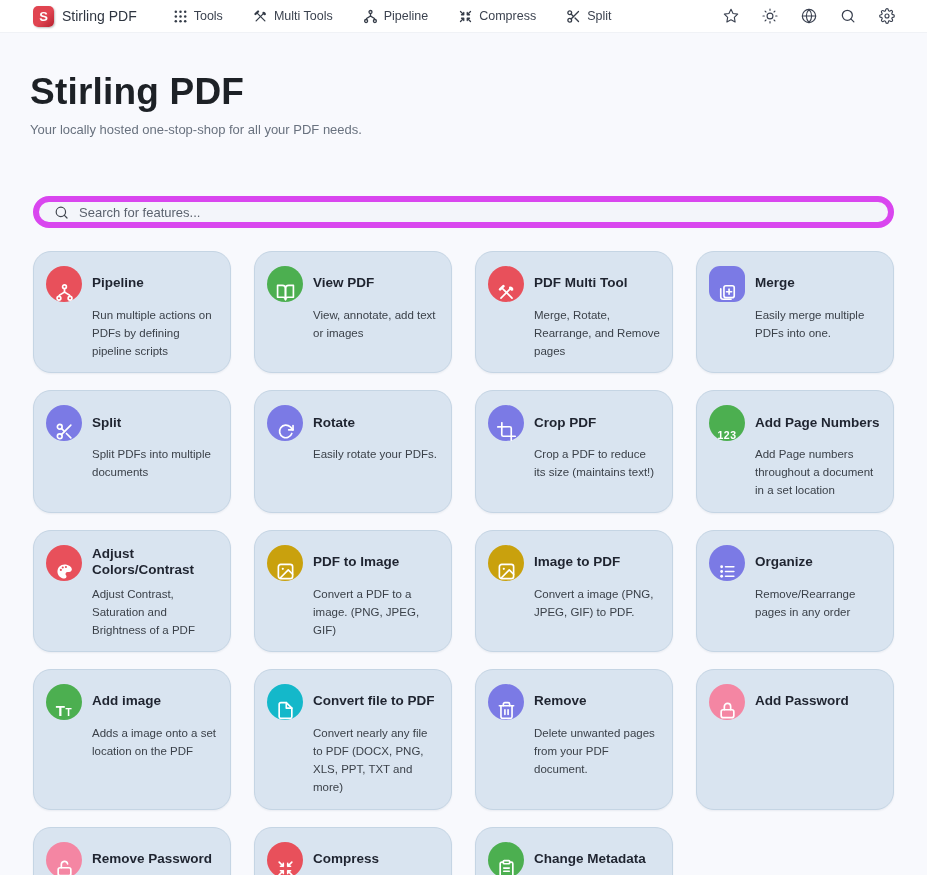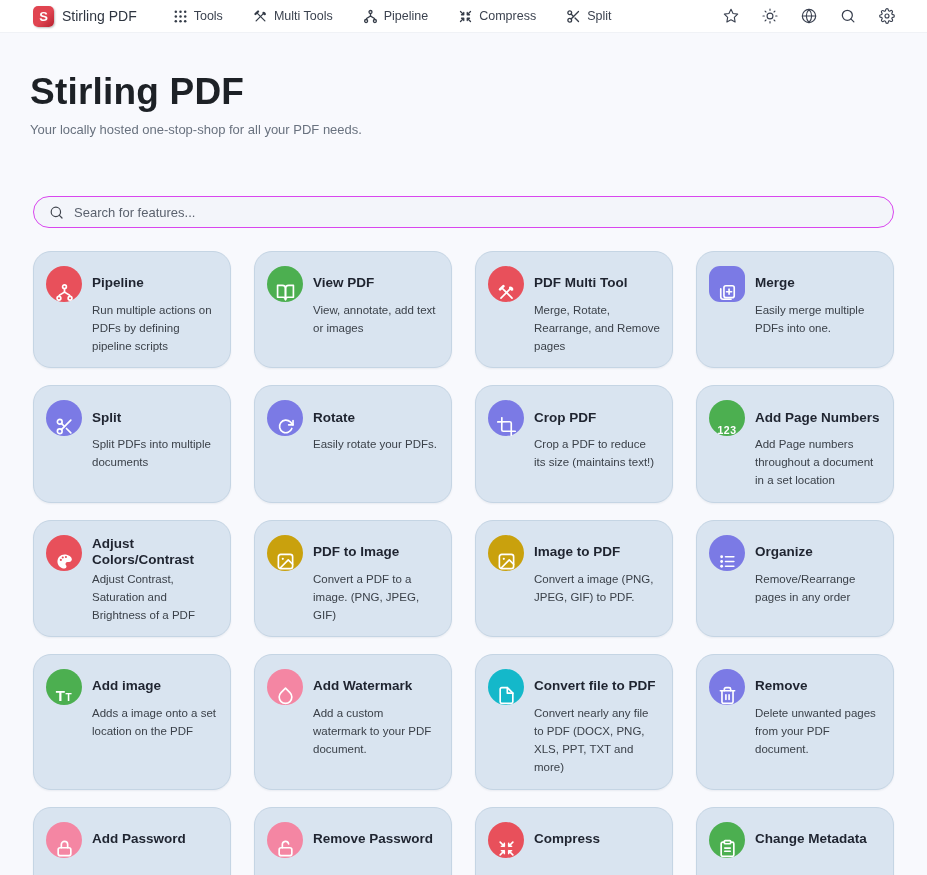--- a/index.html
+++ b/index.html
@@ -37,21 +37,21 @@
     background:none; border:none; cursor:pointer; padding:0;
     width:17px; height:17px; color:#3a4150; display:flex; align-items:center; justify-content:center;
   }
   .nav-icon-btn svg { width:16px; height:16px; }
   
   .page-title { margin:38px 0 0 30px; font-size:37px; font-weight:600; color:#1d2126; letter-spacing:.2px; }
   .page-subtitle { margin:9px 0 0 30px; font-size:13px; color:#69727f; }
   
   .search-bar {
     margin:59px 33px 0; height:32px;
-    background:#f3f5fa; border:1px solid #d946ef; border-radius:16px;
+    background:#f3f5fa; border:6px solid #d946ef; border-radius:16px;
     display:flex; align-items:center; gap:10px; padding:0 15px;
   }
   .search-bar .s-icon { width:15px; height:15px; color:#40454e; display:flex; flex:none; }
   .search-bar .s-icon svg { width:15px; height:15px; }
   .search-bar input {
     flex:1; border:none; background:transparent; outline:none;
     font-family:"Liberation Sans", sans-serif;
     font-size:13px; color:#333;
   }
   .search-bar input::placeholder { color:#5b626e; opacity:1; }
@@ -81,21 +81,21 @@
   .card-icon svg { width:19px; height:19px; }
   .card-icon .icon-text { font-weight:bold; color:#fff; letter-spacing:.5px; }
   .card-icon .tx-123 { font-size:10.5px; }
   .card-icon .tx-T  { font-size:15px; }
   .card-icon .tx-t  { font-size:10px; }
   .card-text { flex:1; min-width:0; }
   .card-title {
     font-size:13.5px; font-weight:700; color:#1f2430; line-height:1.25;
     min-height:37px; display:flex; align-items:center;
   }
-  .card-desc { font-size:11.5px; color:#3b4149; line-height:1.55; }
+  .card-desc { font-size:11.5px; color:#3b4149; line-height:1.55; margin-top:5px; }
 </style>
 </head>
 <body>
 
 <header class="navbar">
   <div class="brand">
     <div class="logo-badge">
       <span>S</span>
     </div>
     <span class="brand-name">Stirling PDF</span>
@@ -403,31 +403,20 @@
   <div class="card">
     <div class="card-icon" style="background: rgb(76, 175, 80); --ic: #4caf50;">
         <span class="icon-text"><span class="tx-T">T</span><span class="tx-t">T</span></span>
       </div>
     <div class="card-text">
       <div class="card-title">Add image</div>
       <div class="card-desc">Adds a image onto a set location on the PDF</div>
     </div>
   </div>
 
-  <div class="card">
-    <div class="card-icon" style="background: rgb(244, 134, 163); --ic: #f486a3;">
-        <svg viewBox="0 0 24 24" fill="none" stroke="currentColor" stroke-width="2.1" stroke-linecap="round" stroke-linejoin="round">
-          <path d="M12 2.7l5.66 5.66a8 8 0 1 1-11.31 0z"></path>
-        </svg>
-      </div>
-    <div class="card-text">
-      <div class="card-title">Add Watermark</div>
-      <div class="card-desc">Add a custom watermark to your PDF document.</div>
-    </div>
-  </div>
 
   <div class="card">
     <div class="card-icon" style="background: rgb(20, 184, 202); --ic: #14b8ca;">
         <svg viewBox="0 0 24 24" fill="none" stroke="currentColor" stroke-width="2.1" stroke-linecap="round" stroke-linejoin="round">
           <path d="M13 2H6a2 2 0 0 0-2 2v16a2 2 0 0 0 2 2h12a2 2 0 0 0 2-2V9z"></path>
           <polyline points="13 2 13 9 20 9"></polyline>
         </svg>
       </div>
     <div class="card-text">
       <div class="card-title">Convert file to PDF</div>

